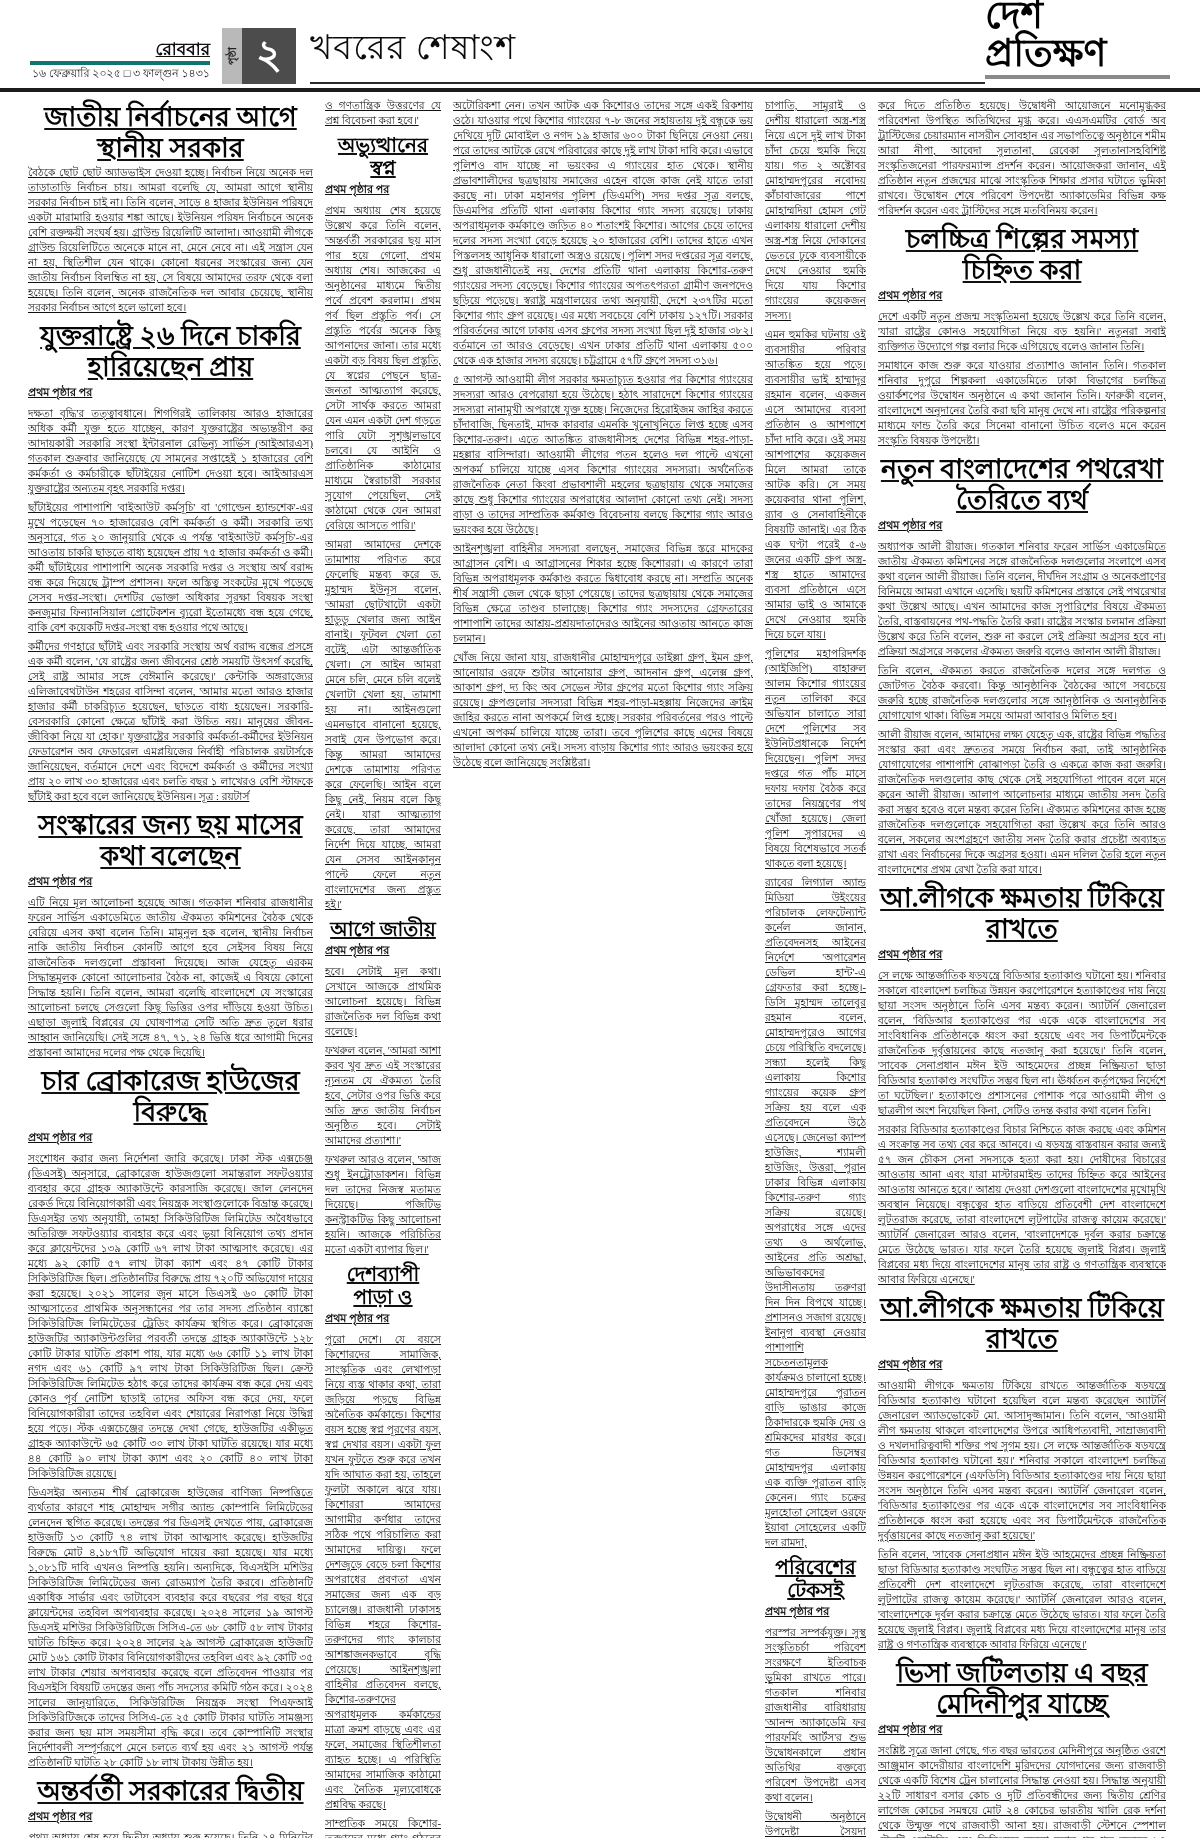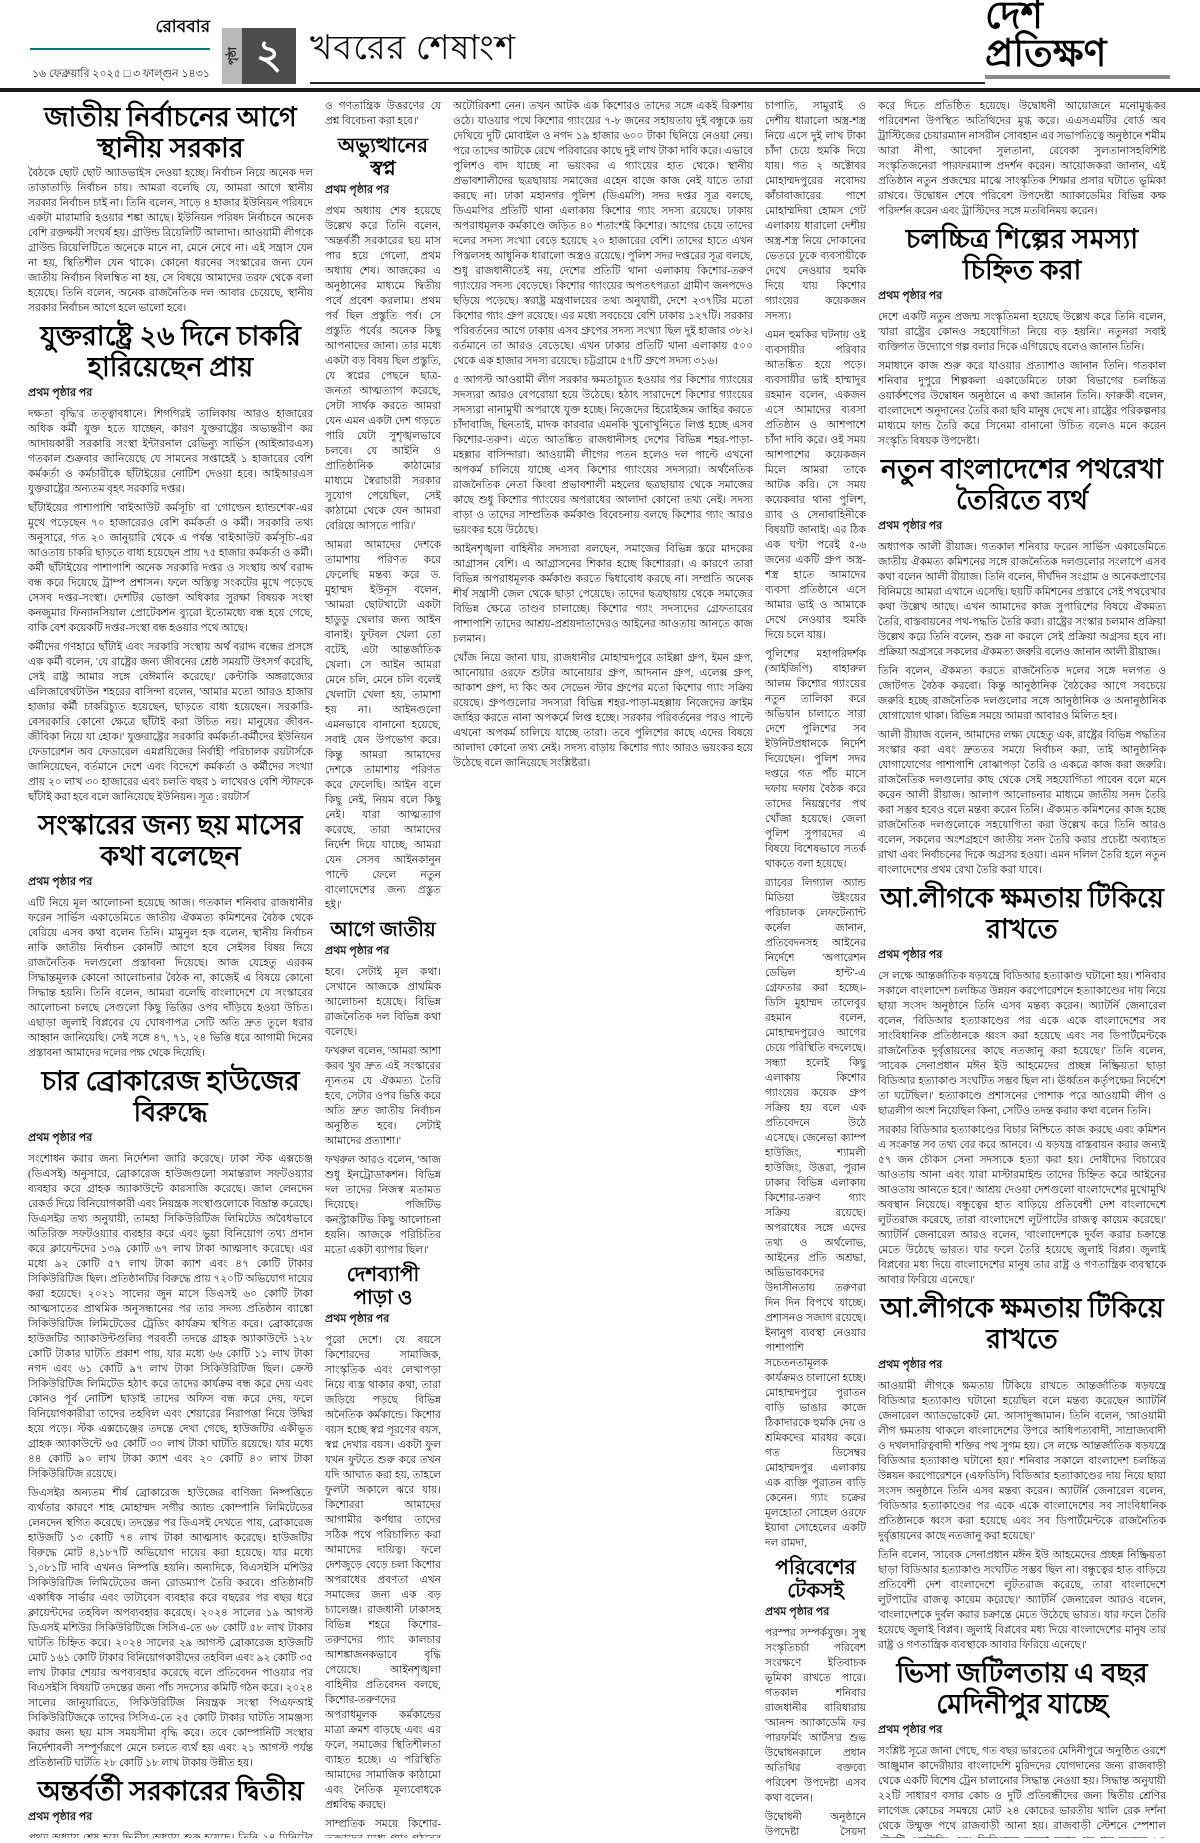--- a/index.html
+++ b/index.html
@@ -12,22 +12,22 @@
   
   .masthead{
     position:relative;height:92px;box-sizing:border-box;
     border-bottom:4px solid #1c1c1c;
     display:flex;align-items:flex-end;
   }
   .date-block{
     position:absolute;left:30px;bottom:8px;width:180px;text-align:right;
     line-height:1.15;
   }
-  .date-day{font-weight:bold;font-size:17px;}
-  .date-line{font-size:11px;color:#222;border-top:2px solid #0f766e;padding-top:17px;margin-top:12px;}
+  .date-day{font-weight:bold;font-size:17px;text-decoration:underline;}
+  .date-line{font-size:11px;color:#222;border-top:4px solid #0f766e;padding-top:2px;margin-top:2px;}
   .page-badge{
     position:absolute;left:222px;bottom:4px;display:flex;align-items:stretch;height:56px;
   }
   .page-badge .vlabel{
     background:#b9b9b9;color:#222;width:20px;display:flex;align-items:center;justify-content:center;
     font-size:11px;font-weight:bold;
     writing-mode:vertical-rl;transform:rotate(180deg);
   }
   .page-badge .num{
     background:#4c4c4c;color:#ffffff;width:54px;display:flex;align-items:center;justify-content:center;
@@ -41,20 +41,21 @@
   .brand{position:absolute;right:30px;bottom:9px;text-align:left;width:185px;}
   .brand .logo{font-size:38px;font-weight:bold;line-height:1;color:#000;}
   .brand .logo-bar{height:4px;background:#8a8a8a;margin-top:3px;}
   
   .content{
     display:grid;
     grid-template-columns:285px 116px 300px 101px 288px;
     column-gap:12px;
     padding:6px 14px 0 28px;
     height:1740px;
+    text-decoration:underline;
   }
   .col{overflow:hidden;height:100%;}
   .story{margin-bottom:6px;}
   .story h2{
     margin:4px 0 1px 0;text-align:center;font-weight:bold;color:#050505;line-height:1.15;
   }
   .h-xl{font-size:27px;}
   .h-md{font-size:20px;}
   .cont-marker{
     text-align:left;font-size:11px;font-weight:bold;margin:0 0 3px 0;color:#111;

